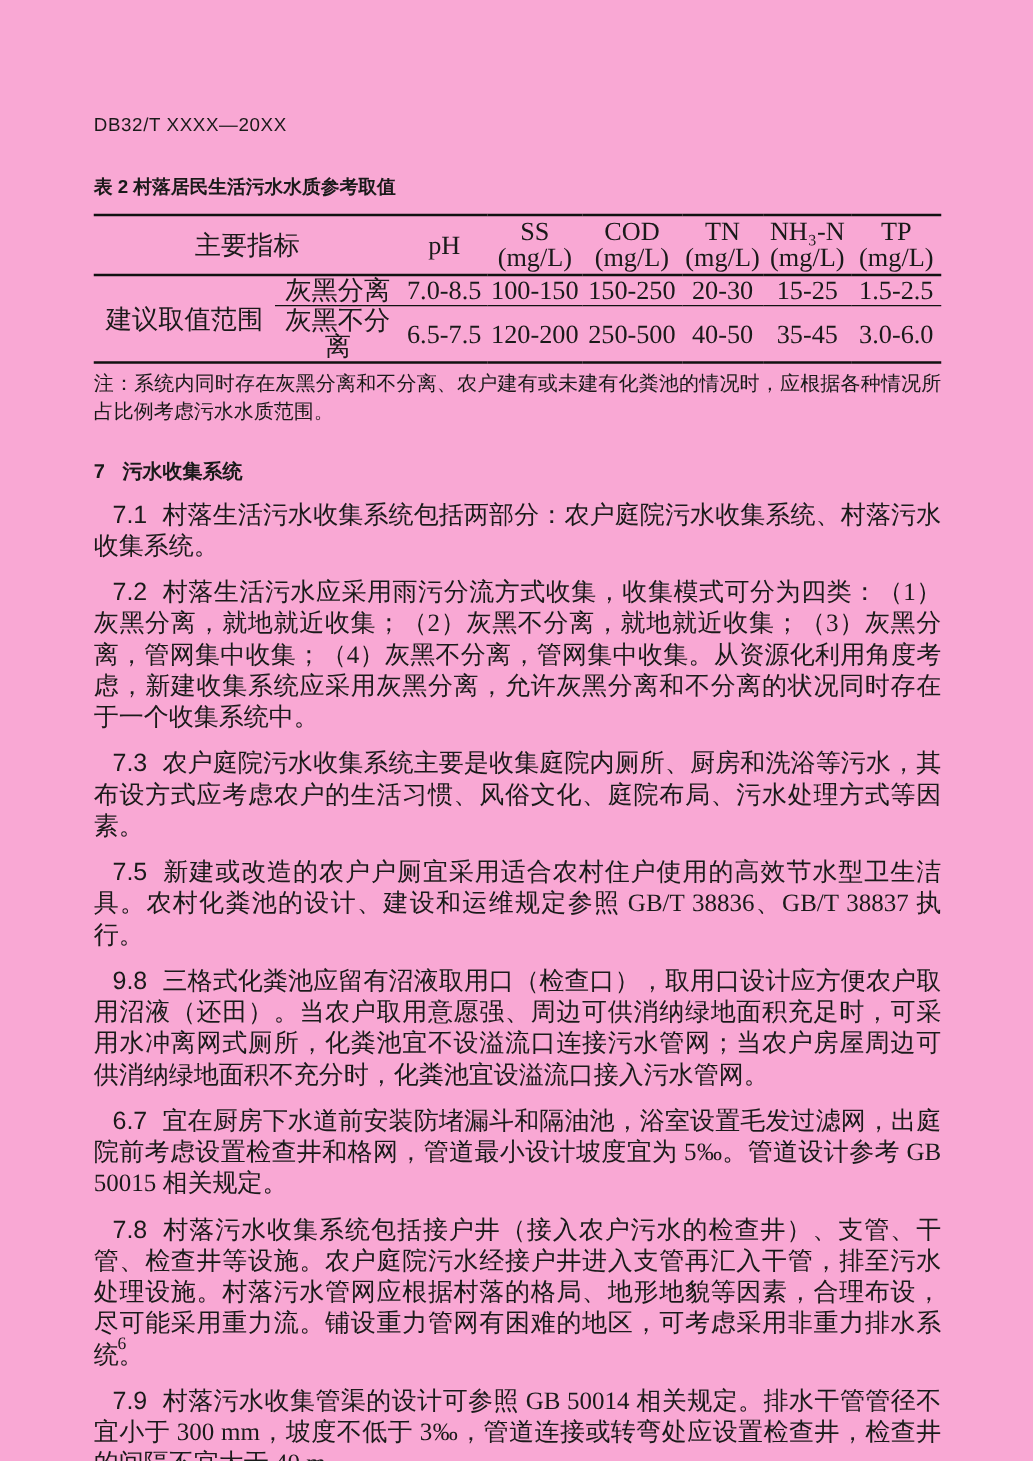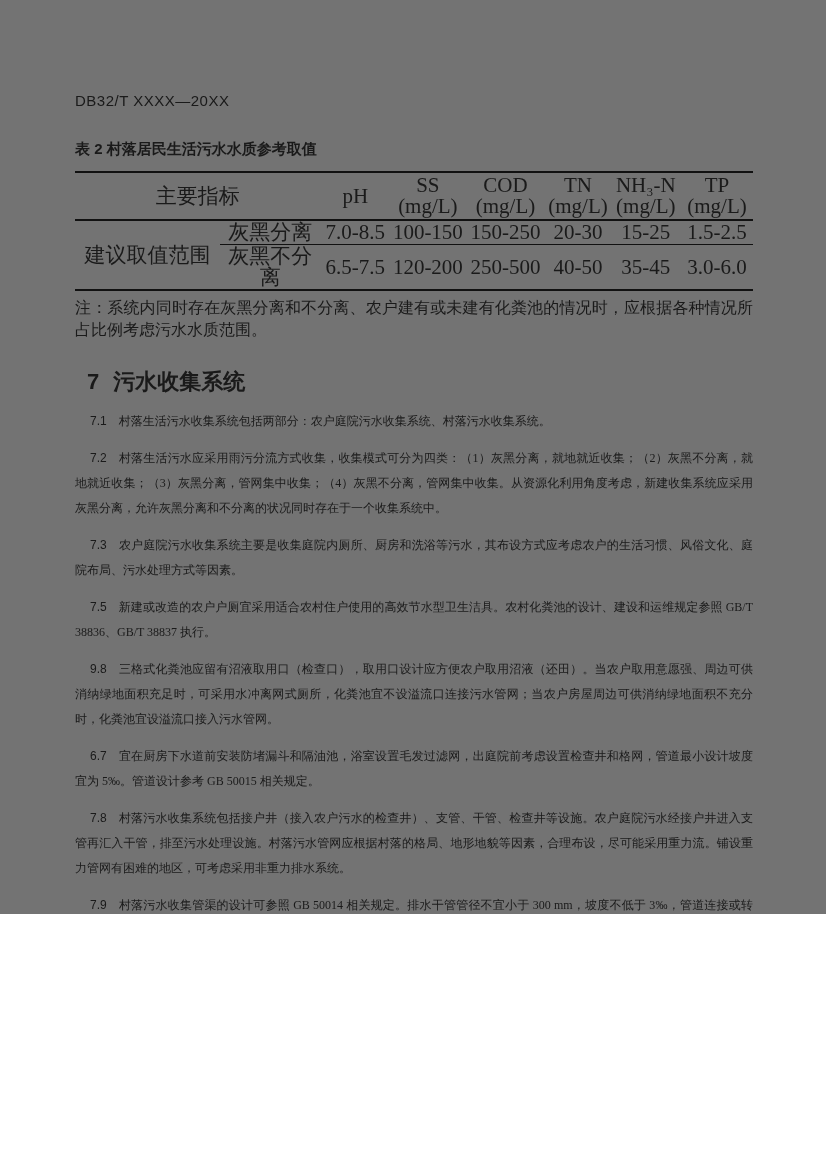--- a/index.html
+++ b/index.html
@@ -1,20 +1,20 @@
 <!DOCTYPE html>
 <html><head>
 <meta charset="utf-8">
 <style>
   html, body { margin: 0; padding: 0; background: #ffffff; }
   .page {
     position: relative;
     width: 826px;
-    height: 914px;
-    background: #737373;
+    height: 1169px;
+    background: #f9a8d4;
     color: #1a1a1a;
     font-family: "Liberation Serif", "DejaVu Serif", serif;
     overflow: hidden;
   }
   .doc-header {
     position: absolute;
     top: 92px;
     left: 75px;
     font-family: "Liberation Sans", "DejaVu Sans", sans-serif;
     font-size: 15px;
@@ -59,26 +59,26 @@
   td.td-group { border-bottom: 0 !important; margin-top: 13px; }
   .note {
     font-size: 16px;
     line-height: 22px;
     margin-top: 6px;
     text-align: justify;
   }
   .sec-heading {
     font-family: "Liberation Sans", "DejaVu Sans", sans-serif;
     font-weight: bold;
-    font-size: 22px;
-    margin: 26px 0 0 12px;
+    font-size: 16px;
+    margin: 26px 0 0 0;
   }
   .sec-heading .h-num { margin-right: 14px; }
   p.clause {
-    font-size: 12px;
+    font-size: 20px;
     line-height: 25px;
     margin: 12px 0 0 0;
     text-indent: 15px;
     text-align: justify;
   }
   p.clause .cnum {
     font-family: "Liberation Sans", "DejaVu Sans", sans-serif;
     margin-right: 12px;
     white-space: nowrap;
   }

